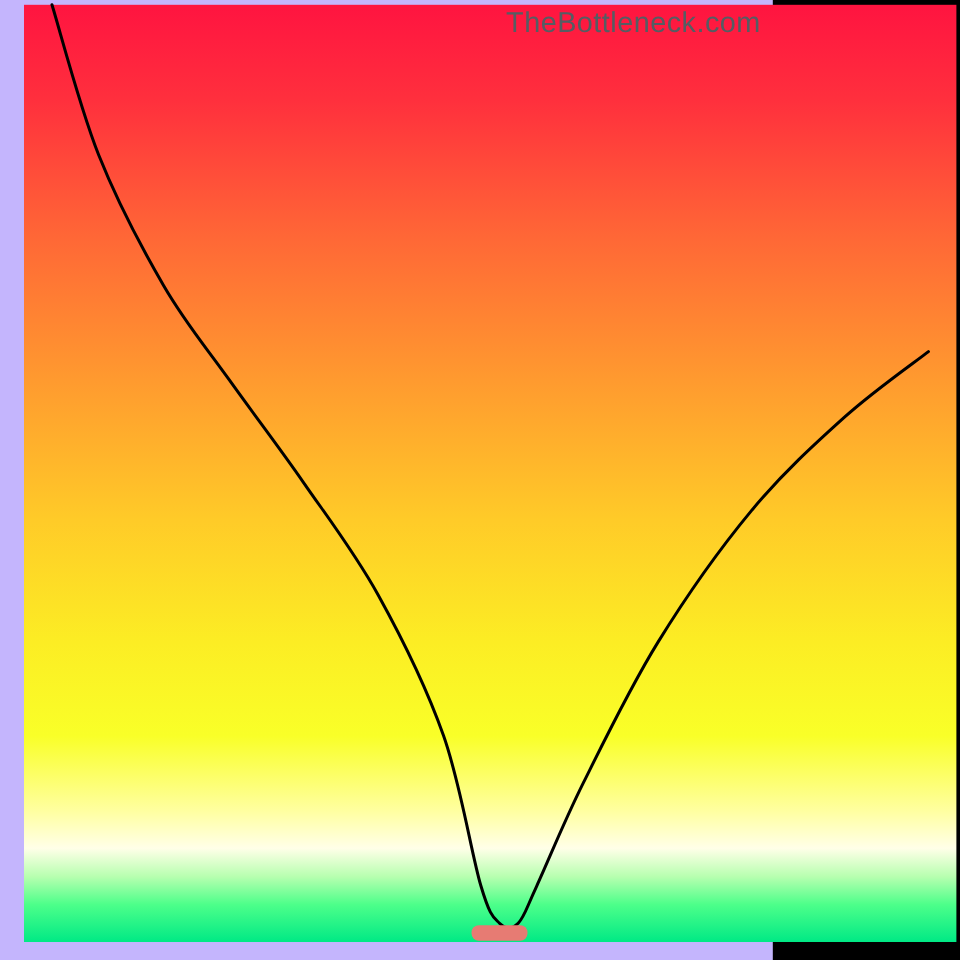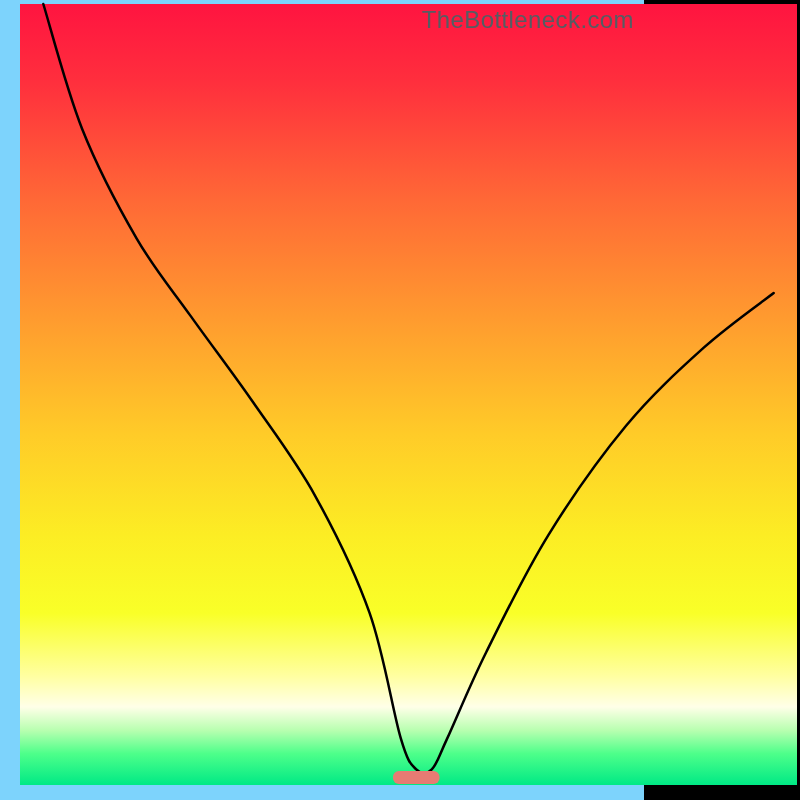--- a/index.html
+++ b/index.html
@@ -8,21 +8,21 @@
     width: 800px;
     height: 800px;
     overflow: hidden;
     background: #000;
     font-family: Arial, Helvetica, sans-serif;
   }
   .frame {
     position: relative;
     width: 644px;
     height: 800px;
-    background: #7dd3fc;
+    background: #c4b5fd;
   }
   .watermark {
     position: absolute;
     top: 6px;
     right: 10px;
     color: #555d63;
     font-size: 24px;
     font-weight: 500;
     letter-spacing: 0.4px;
     z-index: 10;

